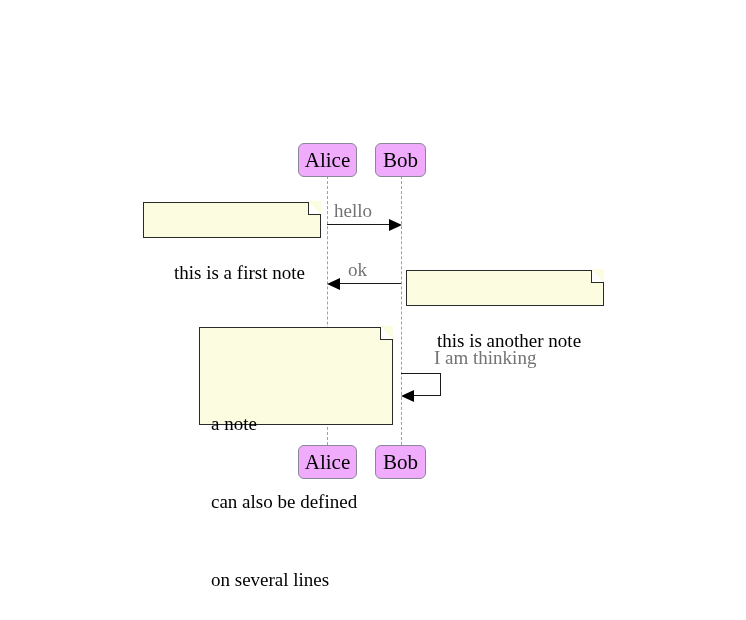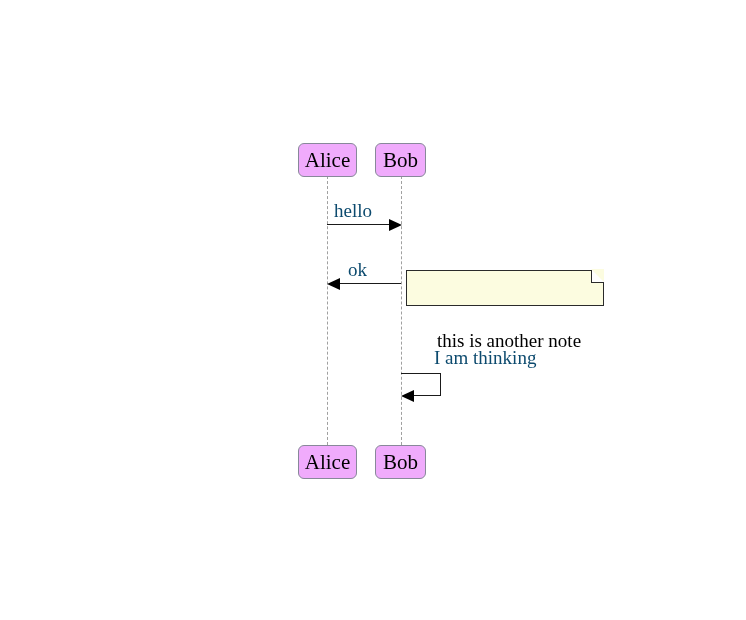--- a/index.html
+++ b/index.html
@@ -67,21 +67,21 @@
     left: -1px;
     width: 0;
     height: 0;
     border-left: 13px solid transparent;
     border-top: 13px solid #fcfce0;
   }
   .msg-label {
     position: absolute;
     font-size: 19px;
     line-height: 19px;
-    color: #0c4a6e;
+    color: #737373;
     white-space: nowrap;
   }
   .arrow-line {
     position: absolute;
     height: 0;
     border-top: 1px solid #1a1a1a;
   }
   .arrow-vline {
     position: absolute;
     width: 0;
@@ -115,36 +115,46 @@
     <span>Alice</span>
   </div>
   <div class="participant" style="left:375px; top:143px; width:51px; height:34px;">
     <span>Bob</span>
   </div>
 
   <div class="msg-label" style="left:334px; top:201px;">hello</div>
   <div class="arrow-line" style="left:327px; top:224px; width:68px;"></div>
   <div class="arrow-head right" style="left:389px; top:219px;"></div>
 
+  <div class="note" style="left:143px; top:202px; width:178px; height:36px;">
+    <span class="fold"></span>
+    <span>this is a first note</span>
+  </div>
 
   <div class="msg-label" style="left:348px; top:260px;">ok</div>
   <div class="arrow-line" style="left:333px; top:283px; width:68px;"></div>
   <div class="arrow-head left" style="left:327px; top:278px;"></div>
 
   <div class="note" style="left:406px; top:270px; width:198px; height:36px;">
     <span class="fold"></span>
     <span>this is another note</span>
   </div>
 
   <div class="msg-label" style="left:406px; top:348px;margin-left:28px;">I am thinking</div>
   <div class="arrow-line" style="left:401px; top:373px; width:40px;"></div>
   <div class="arrow-vline" style="left:440px; top:373px; height:22px;"></div>
   <div class="arrow-line" style="left:407px; top:395px; width:34px;"></div>
   <div class="arrow-head left" style="left:401px; top:390px;"></div>
 
+  <div class="note" style="left:199px; top:327px; width:194px; height:98px;">
+    <span class="fold"></span>
+    <div>a note</div>
+    <div>can also be defined</div>
+    <div>on several lines</div>
+  </div>
 
   <div class="participant" style="left:298px; top:445px; width:59px; height:34px;">
     <span>Alice</span>
   </div>
   <div class="participant" style="left:375px; top:445px; width:51px; height:34px;">
     <span>Bob</span>
   </div>
 
 </div>
 

